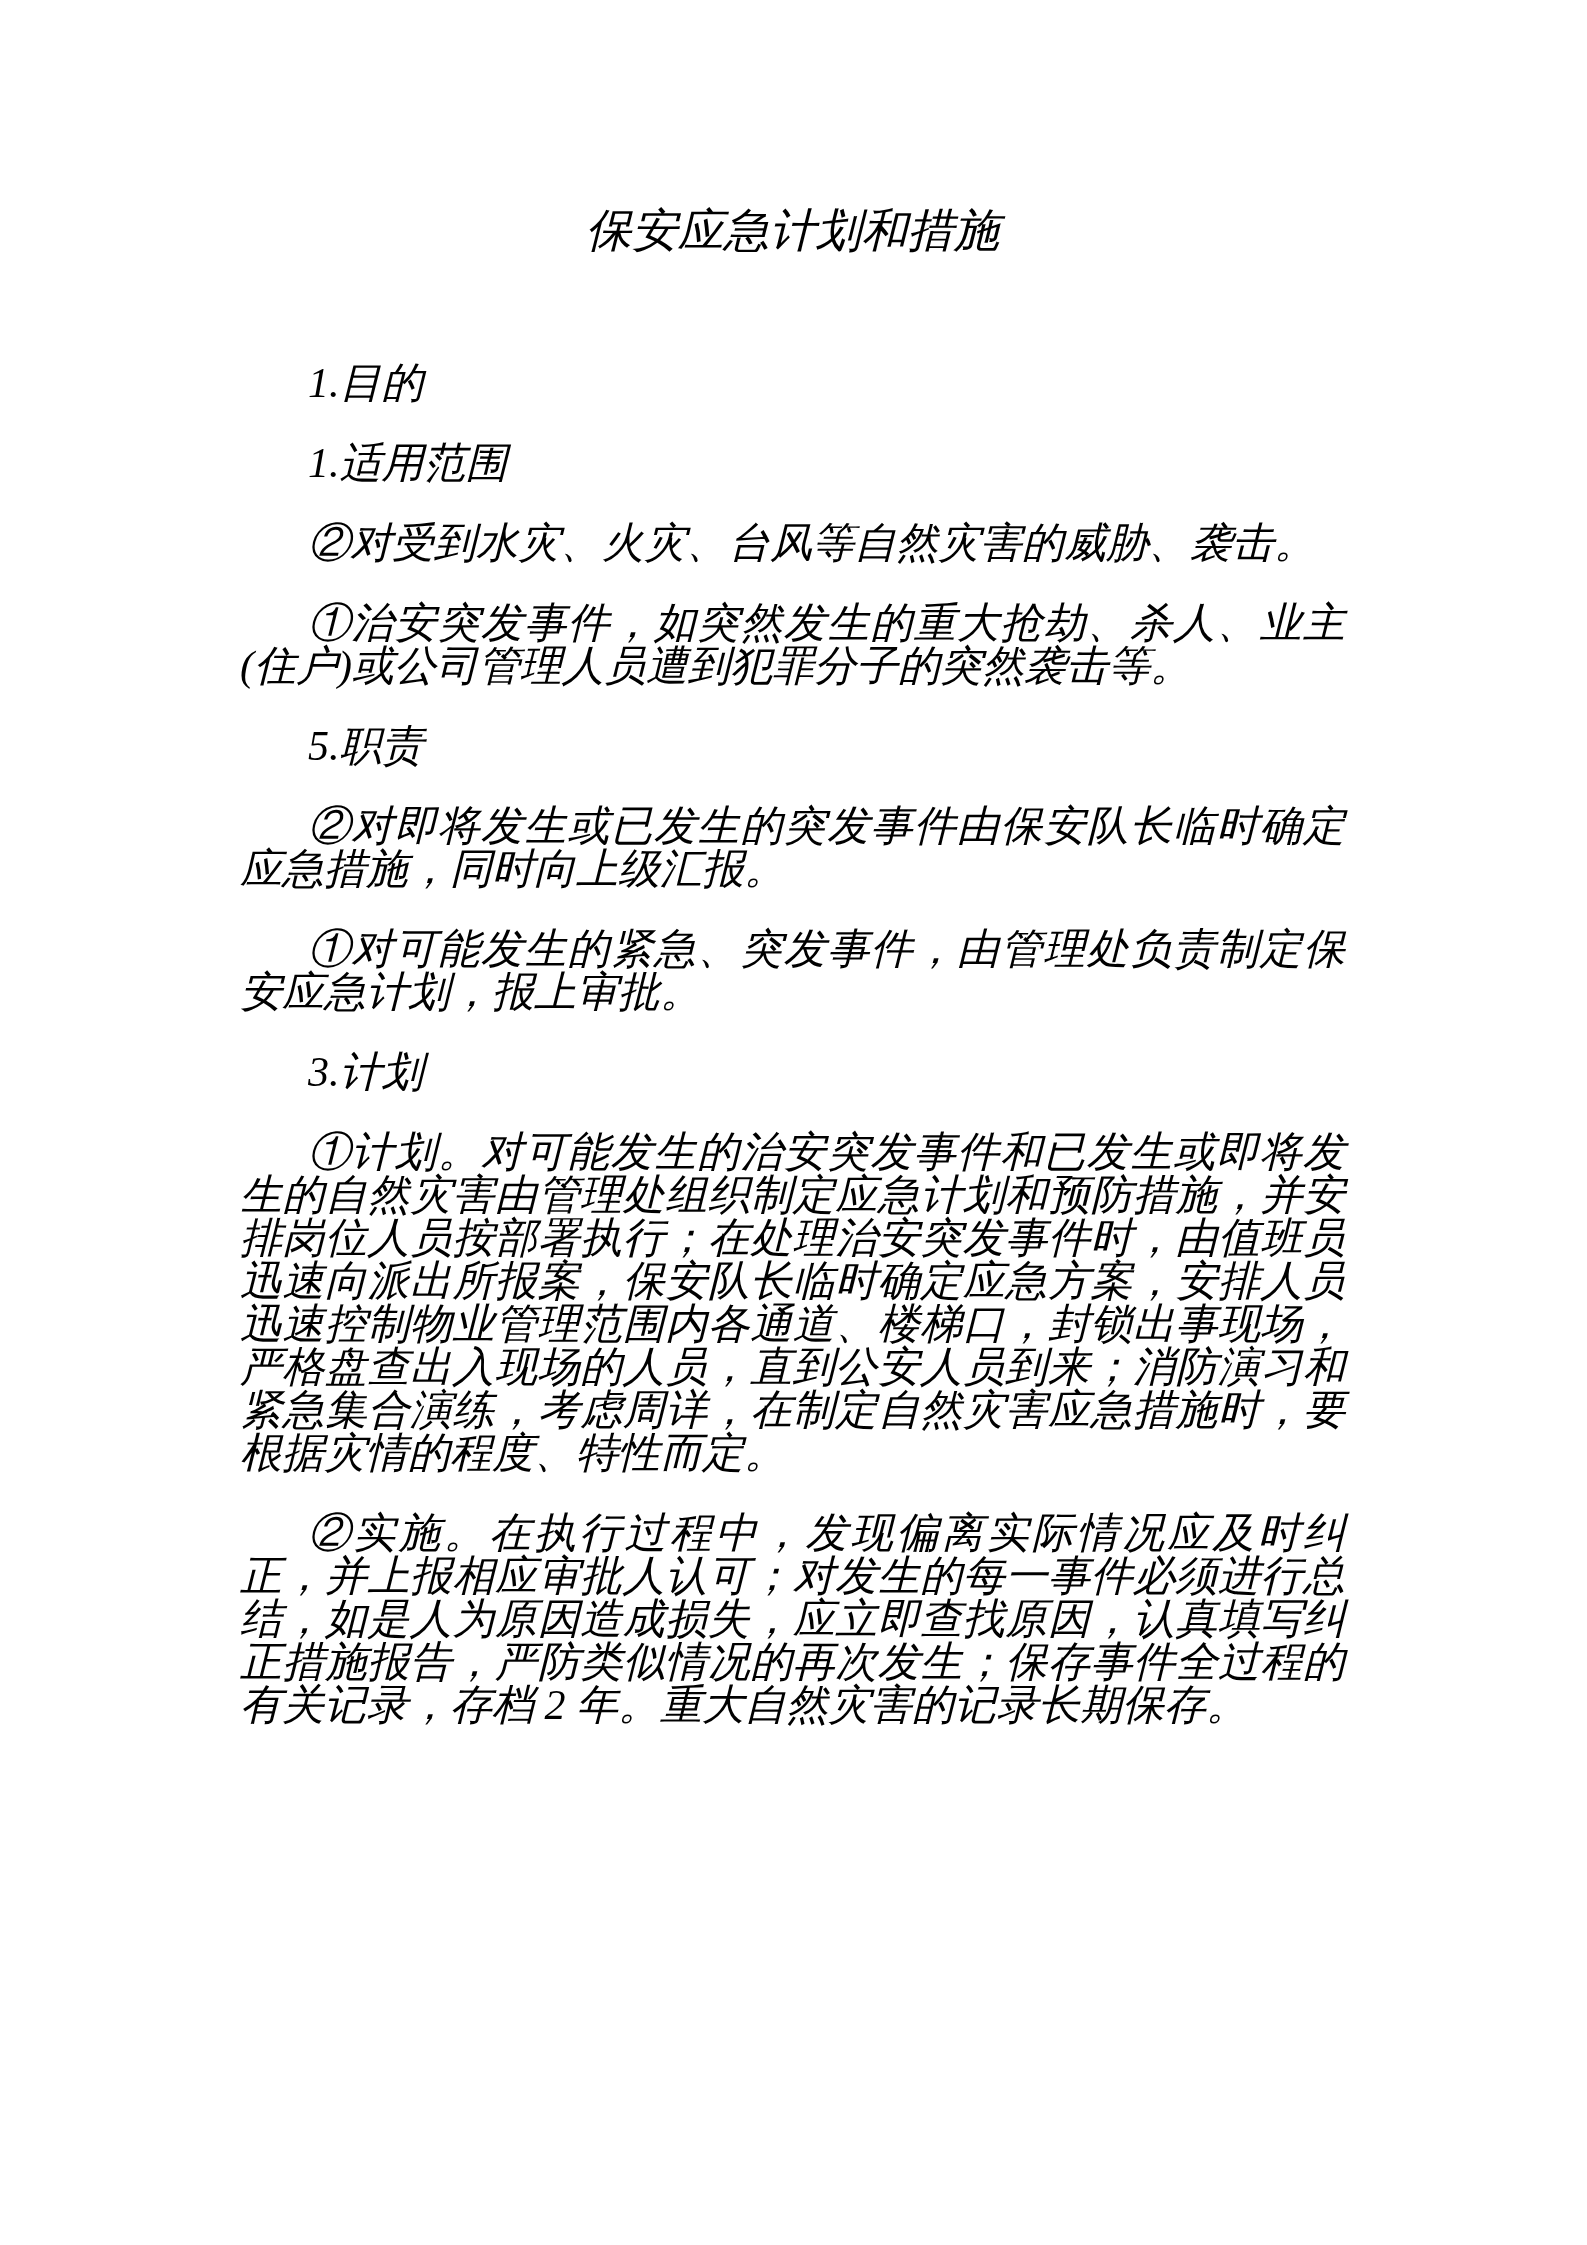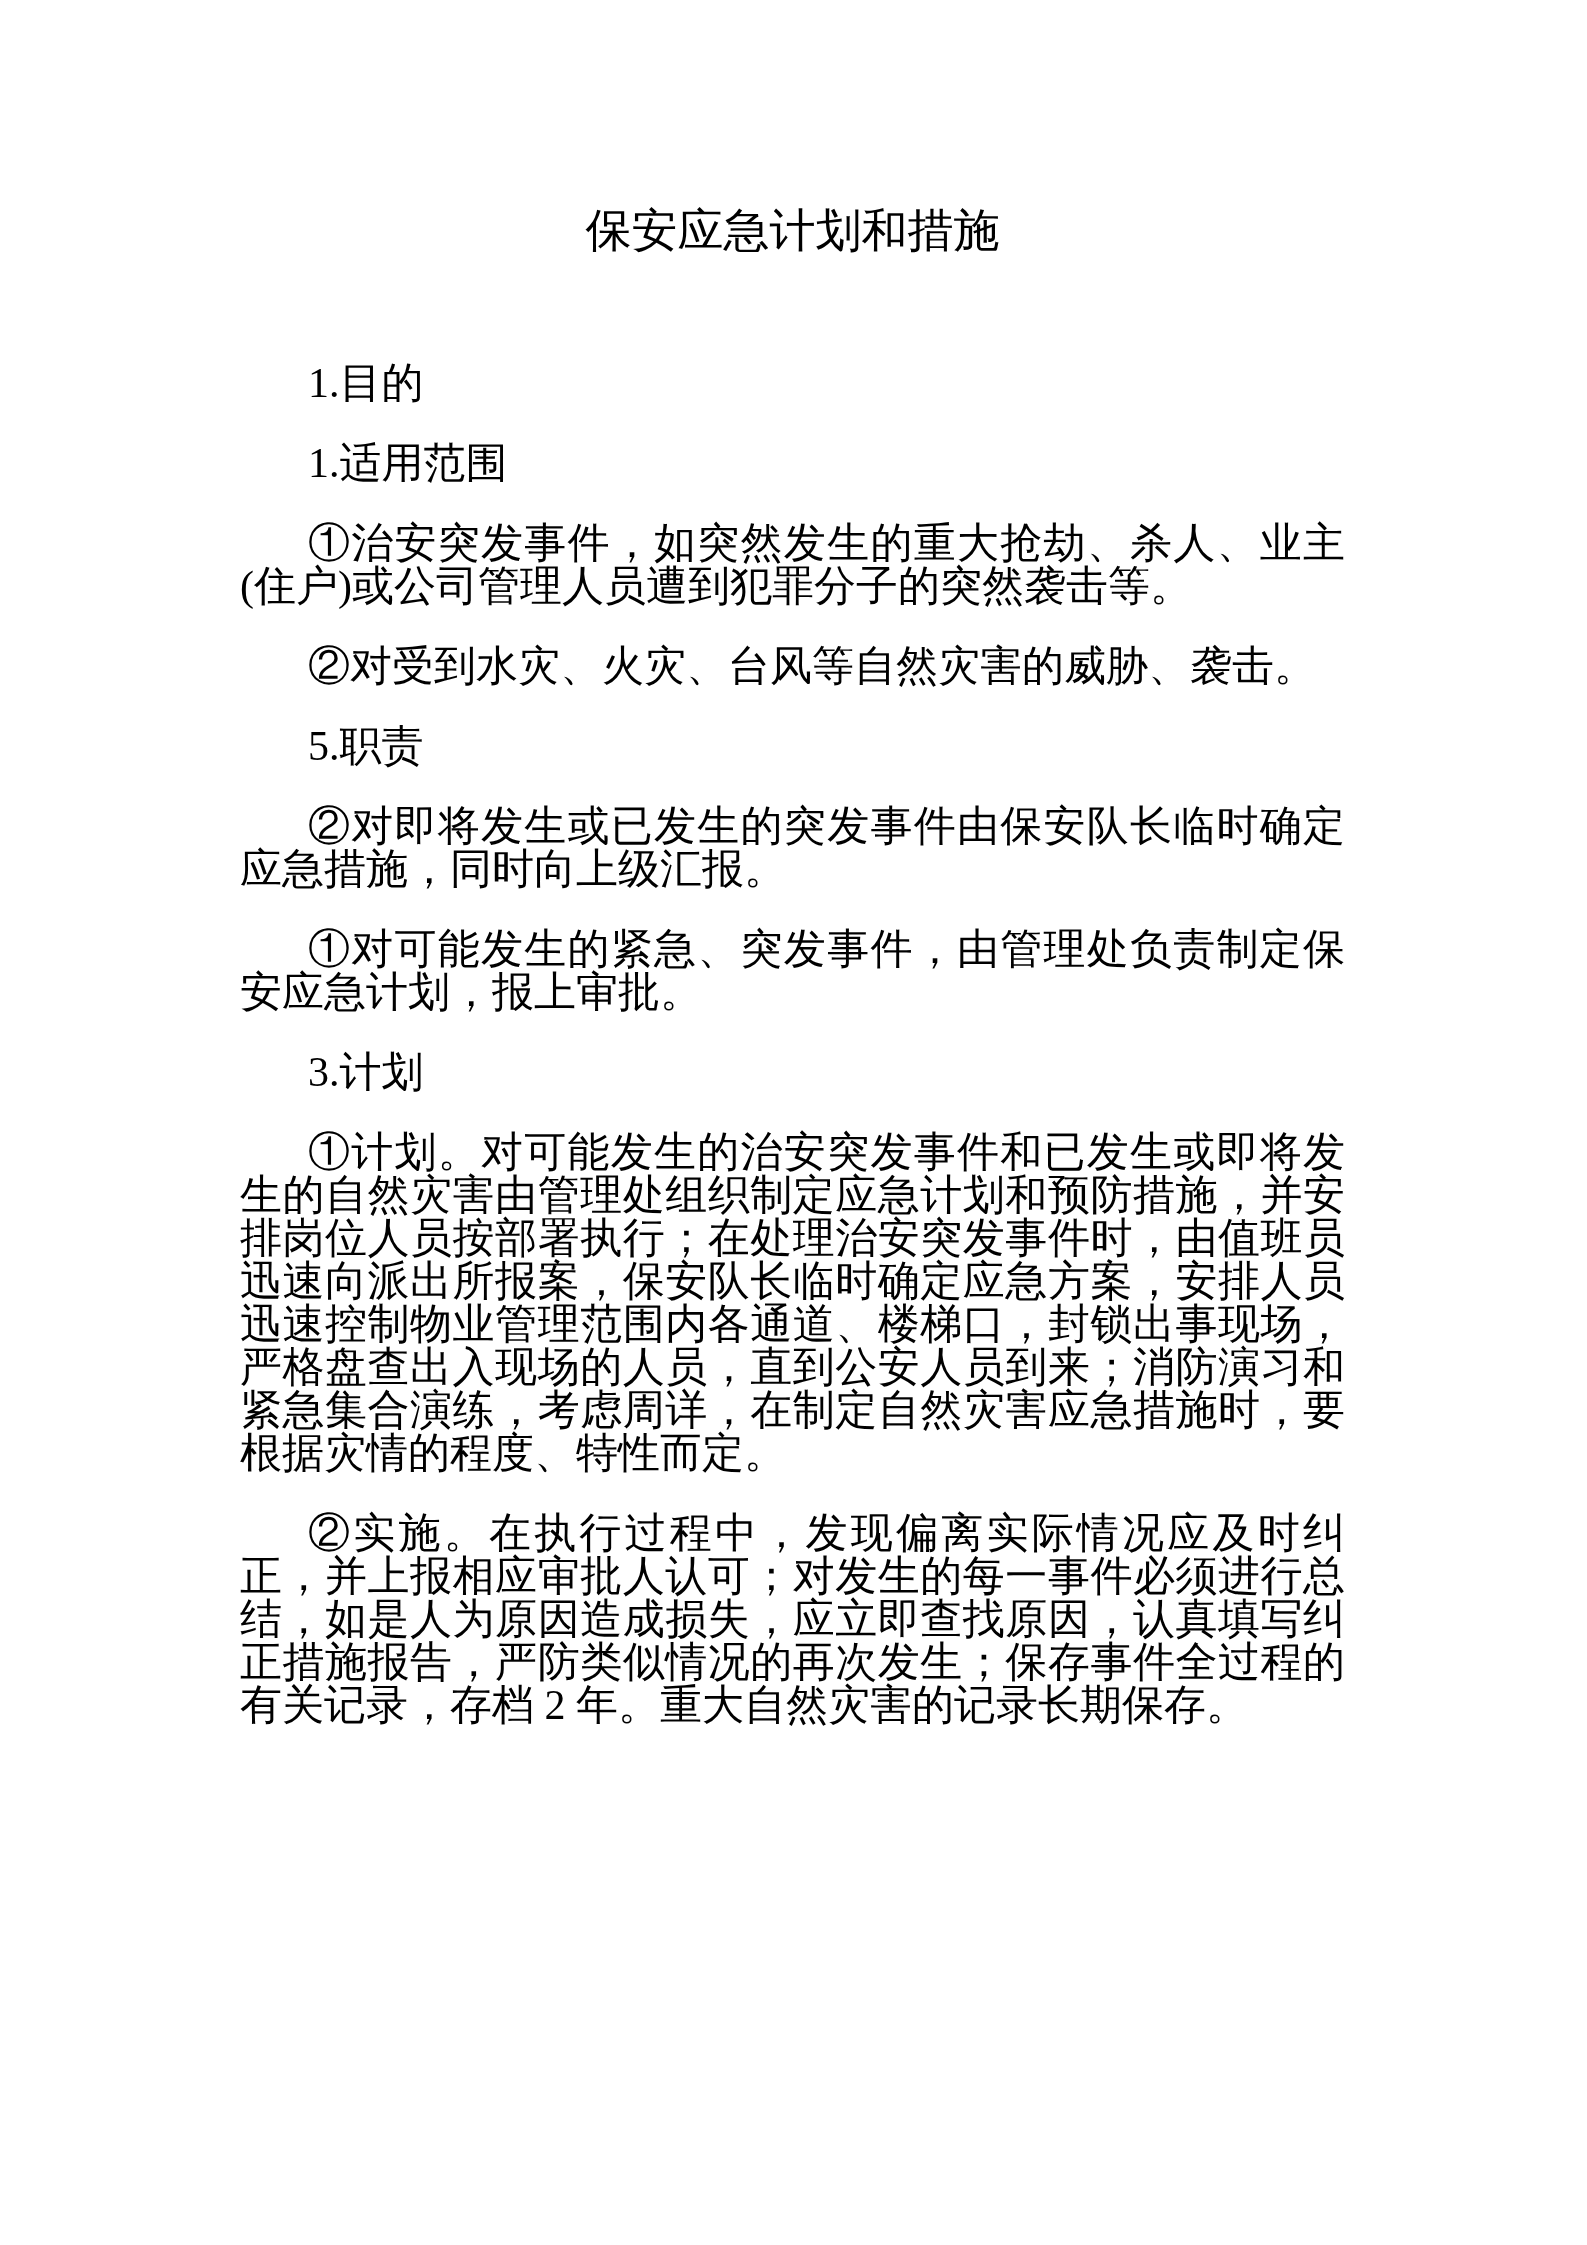--- a/index.html
+++ b/index.html
@@ -14,20 +14,21 @@
     overflow: hidden;
     font-family: "Liberation Serif", "DejaVu Serif", serif;
     color: #000000;
   }
   .page {
     box-sizing: border-box;
     width: 1587px;
     height: 2245px;
     padding: 205px 242px 0 240px;
     background: #ffffff;
+    font-style: italic;
   }
   .doc-title {
     font-size: 46px;
     font-weight: 400;
     line-height: 52px;
     text-align: center;
     margin: 0 0 105px 0;
     white-space: nowrap;
   }
   .block {
@@ -41,21 +42,21 @@
   }
 </style>
 </head>
 <body>
 
 <div class="page">
   <h1 class="doc-title">保安应急计划和措施</h1>
 
   <p class="block">1.目的</p>
   <p class="block">1.适用范围</p>
+  <p class="block">②对受到水灾、火灾、台风等自然灾害的威胁、袭击。</p>
   <p class="block">①治安突发事件，如突然发生的重大抢劫、杀人、业主(住户)或公司管理人员遭到犯罪分子的突然袭击等。</p>
-  <p class="block">②对受到水灾、火灾、台风等自然灾害的威胁、袭击。</p>
   <p class="block">5.职责</p>
   <p class="block">②对即将发生或已发生的突发事件由保安队长临时确定应急措施，同时向上级汇报。</p>
   <p class="block">①对可能发生的紧急、突发事件，由管理处负责制定保安应急计划，报上审批。</p>
   <p class="block">3.计划</p>
   <p class="block">①计划。对可能发生的治安突发事件和已发生或即将发生的自然灾害由管理处组织制定应急计划和预防措施，并安排岗位人员按部署执行；在处理治安突发事件时，由值班员迅速向派出所报案，保安队长临时确定应急方案，安排人员迅速控制物业管理范围内各通道、楼梯口，封锁出事现场，严格盘查出入现场的人员，直到公安人员到来；消防演习和紧急集合演练，考虑周详，在制定自然灾害应急措施时，要根据灾情的程度、特性而定。</p>
   <p class="block">②实施。在执行过程中，发现偏离实际情况应及时纠正，并上报相应审批人认可；对发生的每一事件必须进行总结，如是人为原因造成损失，应立即查找原因，认真填写纠正措施报告，严防类似情况的再次发生；保存事件全过程的有关记录，存档 2 年。重大自然灾害的记录长期保存。</p>
 </div>
 
 </body></html>

